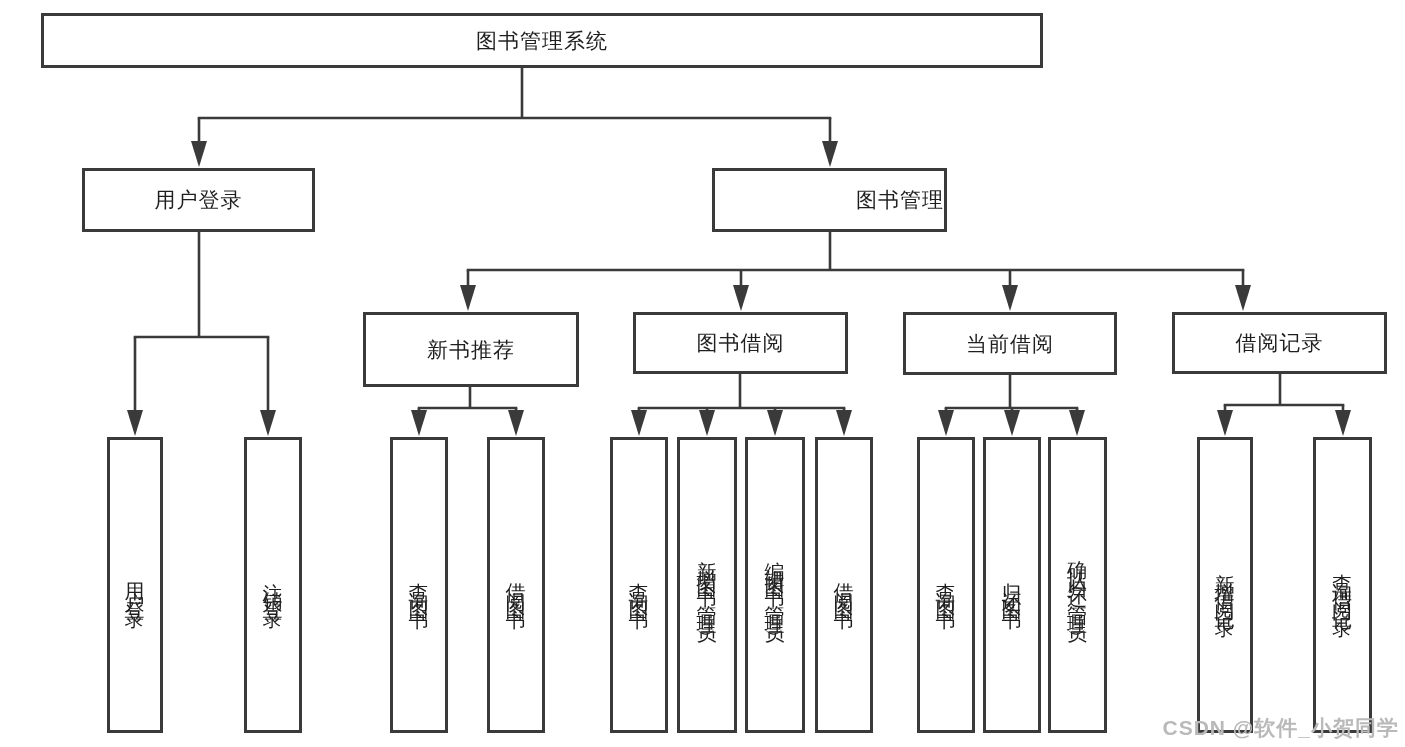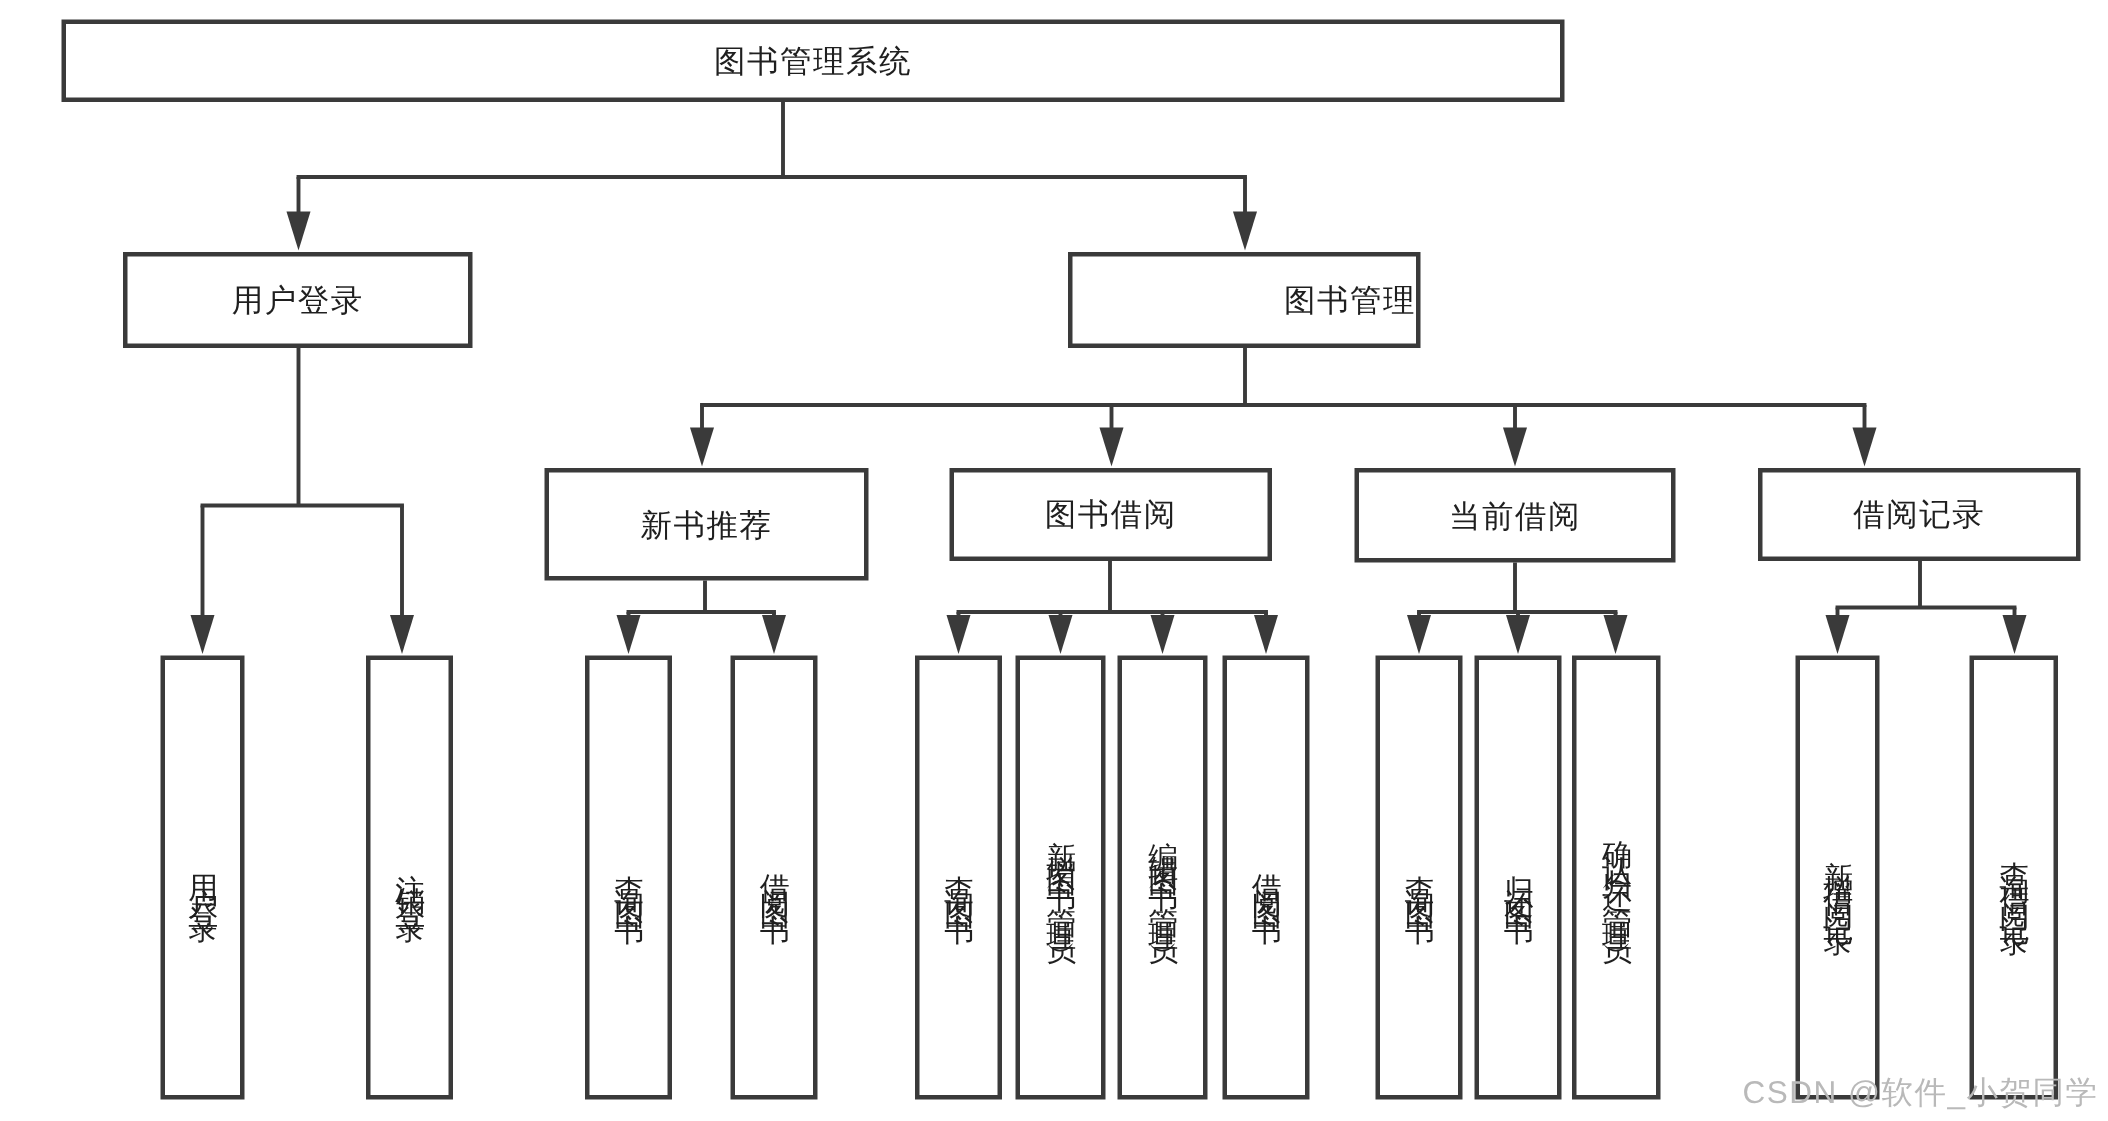--- a/index.html
+++ b/index.html
@@ -63,20 +63,21 @@
 
   .watermark {
     position: absolute;
     right: 6px;
     top: 714px;
     font-size: 21px;
     color: #b9b9b9;
     letter-spacing: 1px;
     z-index: 10;
     white-space: nowrap;
+    font-weight: bold;
   }
 </style>
 </head>
 <body>
 
 <div id="stage">
 
   <svg id="wires" viewBox="0 0 1405 747" xmlns="http://www.w3.org/2000/svg" aria-hidden="true">
 
     <line x1="522" y1="68" x2="522" y2="118"></line>

